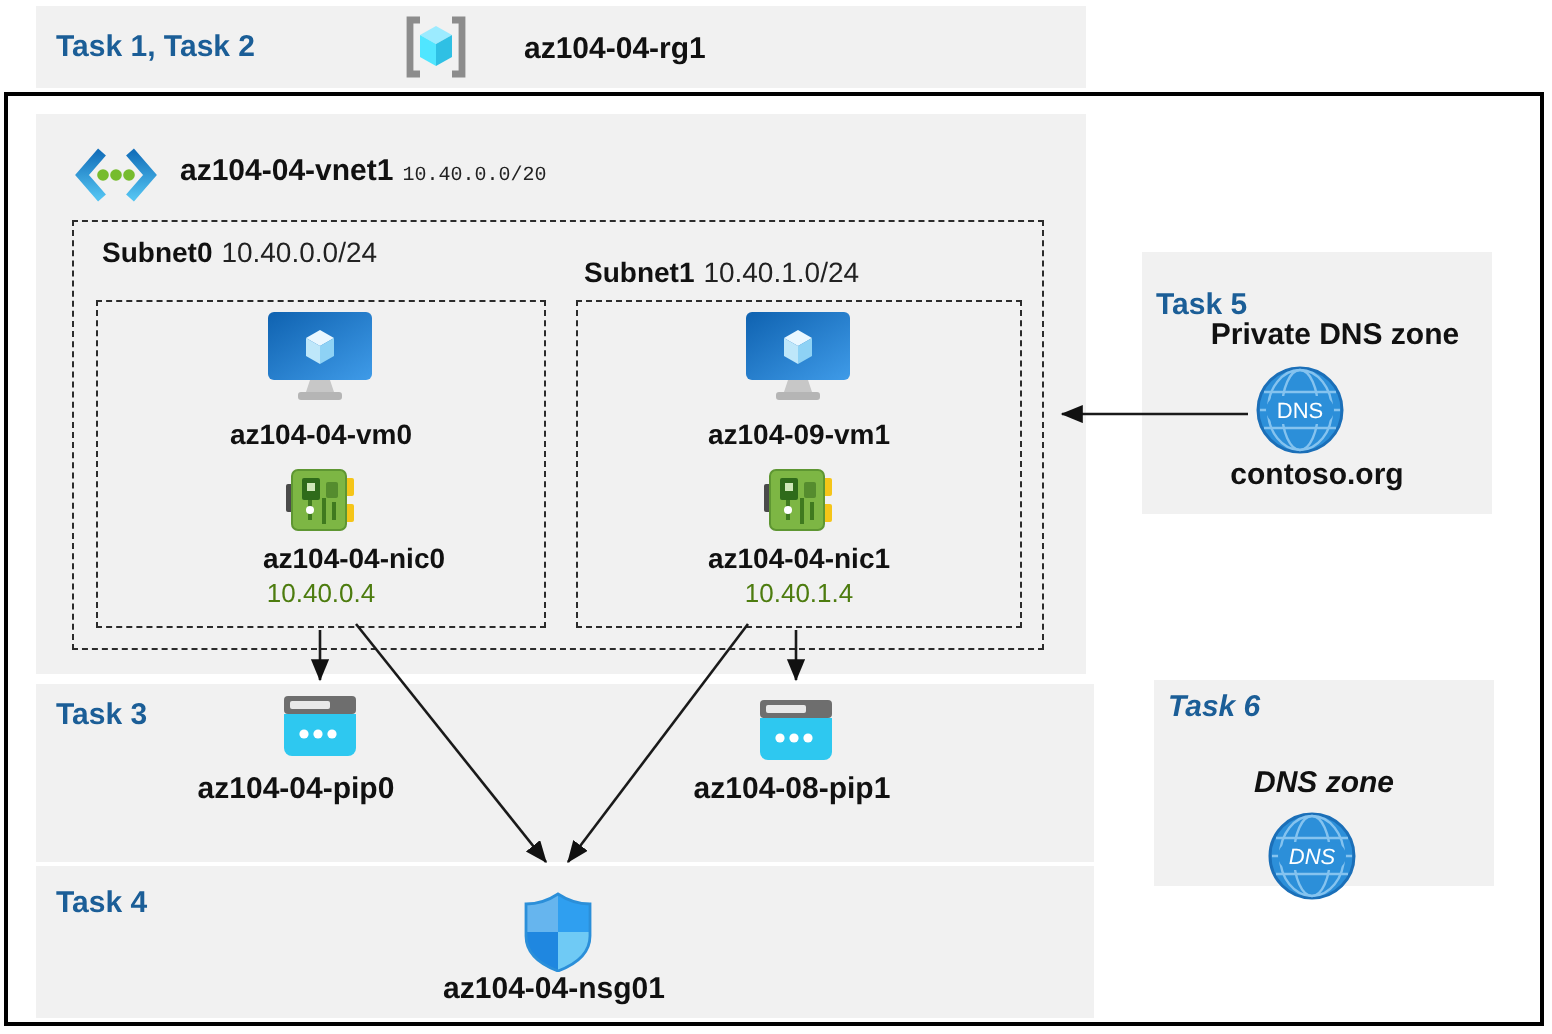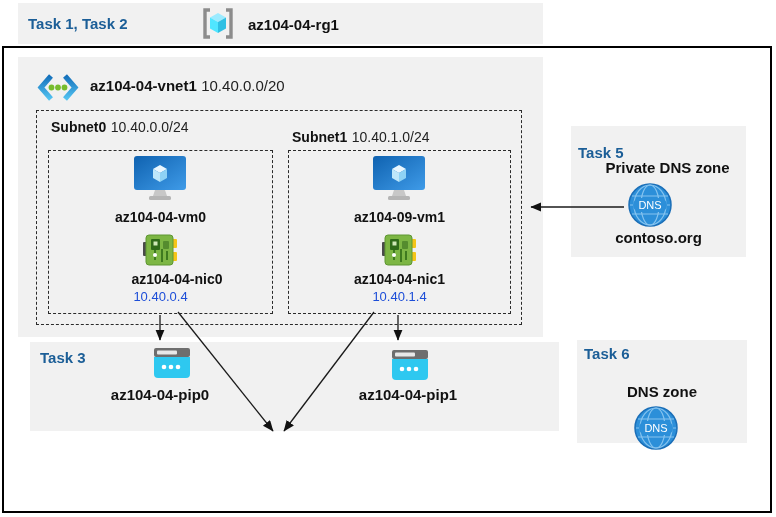--- a/index.html
+++ b/index.html
@@ -6,21 +6,21 @@
   #stage{position:relative;width:776px;height:517px;background:#fff;
          font-family:"Liberation Sans","DejaVu Sans",sans-serif;overflow:hidden;padding-left:12px;}
   .abs{position:absolute;}
   .panel{position:absolute;background:#F1F1F1;}
   .frame{position:absolute;left:2px;top:46px;width:770px;height:467px;
          border:2px solid #000;box-sizing:border-box;}
   .task-label{color:#1B5E97;font-weight:bold;font-size:15px;}
   .name{font-weight:bold;font-size:14px;color:#111;}
   .name15{font-weight:bold;font-size:15px;color:#111;}
   .cidr{font-weight:normal;font-size:14px;color:#222;}
-  .ip{font-size:13px;color:#1d4ed8;}
+  .ip{font-size:13px;color:#4d7c0f;}
   .dashed{position:absolute;border:1.4px dashed #2b2b2b;box-sizing:border-box;}
   .center{text-align:center;}
   svg{display:block;}
   #arrows{position:absolute;left:0;top:0;pointer-events:none;}
 </style>
 </head>
 <body>
 
 <div id="stage">
 
@@ -30,42 +30,42 @@
     <span class="abs task-label" style="left:10px;top:12px;">Task 1, Task 2</span>
     <span class="abs" style="left:182px;top:4px;">
       <svg width="36" height="33" viewBox="0 0 36 33">
         <path d="M10,3 H5 V30 H10" fill="none" stroke="#8C8C8C" stroke-width="3.4"></path>
         <path d="M26,3 H31 V30 H26" fill="none" stroke="#8C8C8C" stroke-width="3.4"></path>
         <polygon points="18,6 26,10.5 18,15 10,10.5" fill="#9CEBFF"></polygon>
         <polygon points="10,10.5 18,15 18,26 10,21.5" fill="#50E6FF"></polygon>
         <polygon points="26,10.5 18,15 18,26 26,21.5" fill="#2FC0E4"></polygon>
       </svg>
     </span>
-    <span class="abs name15" style="left:230px;top:13px;">az104-04-rg1</span>
+    <span class="abs name15" style="left:244px;top:13px;">az104-04-rg1</span>
   </div>
 
   <div class="panel" style="left:18px;top:57px;width:525px;height:280px;">
     <span class="abs" style="left:19px;top:14px;">
       <svg width="42" height="33" viewBox="0 0 42 33">
         <defs>
           <linearGradient id="vg" x1="0" y1="0" x2="0" y2="1">
             <stop offset="0" stop-color="#1470BB"></stop>
               <stop offset="1" stop-color="#53C3F1"></stop>
           </linearGradient>
         </defs>
         <path d="M14,5 L4,16.5 L14,28" stroke="url(#vg)" stroke-width="5.2" fill="none"></path>
         <path d="M28,5 L38,16.5 L28,28" stroke="url(#vg)" stroke-width="5.2" fill="none"></path>
         <circle cx="14.5" cy="16.5" r="2.9" fill="#76BC2D"></circle>
         <circle cx="21" cy="16.5" r="2.9" fill="#76BC2D"></circle>
         <circle cx="27.5" cy="16.5" r="2.9" fill="#76BC2D"></circle>
       </svg>
     </span>
     <span class="abs" style="left:72px;top:20px;">
       <span class="name15">az104-04-vnet1</span>
-      <span class="cidr" style="font-size:15px;">10.40.0.0/20</span>
+      <span class="cidr" style="font-size:10px;font-family:Liberation Mono, monospace;">10.40.0.0/20</span>
     </span>
 
     <div class="dashed" style="left:18px;top:53px;width:486px;height:215px;"></div>
 
     <span class="abs" style="left:33px;top:61px;">
       <span class="name">Subnet0</span>
       <span class="cidr">10.40.0.0/24</span>
     </span>
     <div class="dashed" style="left:30px;top:93px;width:225px;height:164px;"></div>
 
@@ -147,21 +147,21 @@
           <ellipse cx="22" cy="22" rx="16" ry="20"></ellipse>
           <path d="M4,13 H40 M2,22 H42 M4,31 H40"></path>
         </g>
         <rect x="5" y="15" width="34" height="14" rx="7" fill="#2C8FD9"></rect>
         <text x="22" y="26" text-anchor="middle" font-size="11" fill="#FFFFFF" font-family="Liberation Sans, sans-serif">DNS</text>
       </svg>
     </span>
     <span class="abs name15 center" style="left:0;top:103px;width:175px;">contoso.org</span>
   </div>
 
-  <div class="panel" style="left:30px;top:342px;width:529px;height:89px;">
+  <div class="panel" style="left:18px;top:342px;width:529px;height:89px;">
     <span class="abs task-label" style="left:10px;top:7px;">Task 3</span>
     <span class="abs" style="left:124px;top:6px;">
       <svg width="36" height="30" viewBox="0 0 36 30">
         <rect x="0" y="0" width="36" height="9" rx="2" fill="#6E6E6E"></rect>
         <rect x="3" y="2.5" width="20" height="4" rx="1" fill="#E8E8E8"></rect>
         <path d="M0,9 H36 V26 a4,4 0 0 1 -4,4 H4 a4,4 0 0 1 -4,-4 Z" fill="#2EC8F0"></path>
         <circle cx="10" cy="19" r="2.3" fill="#FFFFFF"></circle>
         <circle cx="17" cy="19" r="2.3" fill="#FFFFFF"></circle>
         <circle cx="24" cy="19" r="2.3" fill="#FFFFFF"></circle>
       </svg>
@@ -170,40 +170,60 @@
     <span class="abs" style="left:362px;top:8px;">
       <svg width="36" height="30" viewBox="0 0 36 30">
         <rect x="0" y="0" width="36" height="9" rx="2" fill="#6E6E6E"></rect>
         <rect x="3" y="2.5" width="20" height="4" rx="1" fill="#E8E8E8"></rect>
         <path d="M0,9 H36 V26 a4,4 0 0 1 -4,4 H4 a4,4 0 0 1 -4,-4 Z" fill="#2EC8F0"></path>
         <circle cx="10" cy="19" r="2.3" fill="#FFFFFF"></circle>
         <circle cx="17" cy="19" r="2.3" fill="#FFFFFF"></circle>
         <circle cx="24" cy="19" r="2.3" fill="#FFFFFF"></circle>
       </svg>
     </span>
-    <span class="abs name15 center" style="left:303px;top:44px;width:150px;">az104-04-pip1</span>
-  </div>
-
-  <div class="panel" style="left:577px;top:340px;width:170px;height:103px;">
+    <span class="abs name15 center" style="left:303px;top:44px;width:150px;">az104-08-pip1</span>
+  </div>
+
+  <div class="panel" style="left:577px;top:340px;width:170px;height:103px;font-style:italic;">
     <span class="abs task-label" style="left:7px;top:5px;">Task 6</span>
     <span class="abs name15 center" style="left:0;top:43px;width:170px;">DNS zone</span>
     <span class="abs" style="left:57px;top:66px;">
       <svg width="44" height="44" viewBox="0 0 44 44">
         <circle cx="22" cy="22" r="21" fill="#2C8FD9" stroke="#1B6FB8" stroke-width="1.5"></circle>
         <g fill="none" stroke="#85C3EF" stroke-width="1.2">
           <ellipse cx="22" cy="22" rx="9" ry="20"></ellipse>
           <ellipse cx="22" cy="22" rx="16" ry="20"></ellipse>
           <path d="M4,13 H40 M2,22 H42 M4,31 H40"></path>
         </g>
         <rect x="5" y="15" width="34" height="14" rx="7" fill="#2C8FD9"></rect>
         <text x="22" y="26" text-anchor="middle" font-size="11" fill="#FFFFFF" font-family="Liberation Sans, sans-serif">DNS</text>
       </svg>
     </span>
   </div>
 
+  <div class="panel" style="left:18px;top:433px;width:529px;height:76px;">
+    <span class="abs task-label" style="left:10px;top:10px;">Task 4</span>
+    <span class="abs" style="left:243px;top:13px;">
+      <svg width="36" height="40" viewBox="0 0 36 40">
+        <defs>
+          <clipPath id="shieldClip">
+            <path d="M18,1 C24,5 30,6 34,6 V22 C34,31 26,36.5 18,39.5 C10,36.5 2,31 2,22 V6 C6,6 12,5 18,1 Z"></path>
+          </clipPath>
+        </defs>
+        <g clip-path="url(#shieldClip)">
+          <rect x="0" y="0" width="18" height="20" fill="#66B5EE"></rect>
+          <rect x="18" y="0" width="18" height="20" fill="#2F9FF0"></rect>
+          <rect x="0" y="20" width="18" height="20" fill="#1F87E0"></rect>
+          <rect x="18" y="20" width="18" height="20" fill="#6FCAF5"></rect>
+        </g>
+        <path d="M18,1 C24,5 30,6 34,6 V22 C34,31 26,36.5 18,39.5 C10,36.5 2,31 2,22 V6 C6,6 12,5 18,1 Z" fill="none" stroke="#2B8FD9" stroke-width="1.4"></path>
+      </svg>
+    </span>
+    <span class="abs name15 center" style="left:184px;top:53px;width:150px;">az104-04-nsg01</span>
+  </div>
 
   <svg id="arrows" width="776" height="517" viewBox="0 0 776 517">
     <defs>
       <marker id="ah" markerWidth="10" markerHeight="8" refX="8" refY="3.5" orient="auto">
         <path d="M0,0 L8.5,3.5 L0,7 Z" fill="#111"></path>
       </marker>
     </defs>
     <g stroke="#1a1a1a" stroke-width="1.3" fill="none">
       <path d="M160,315 L160,340" marker-end="url(#ah)"></path>
       <path d="M398,315 L398,340" marker-end="url(#ah)"></path>

